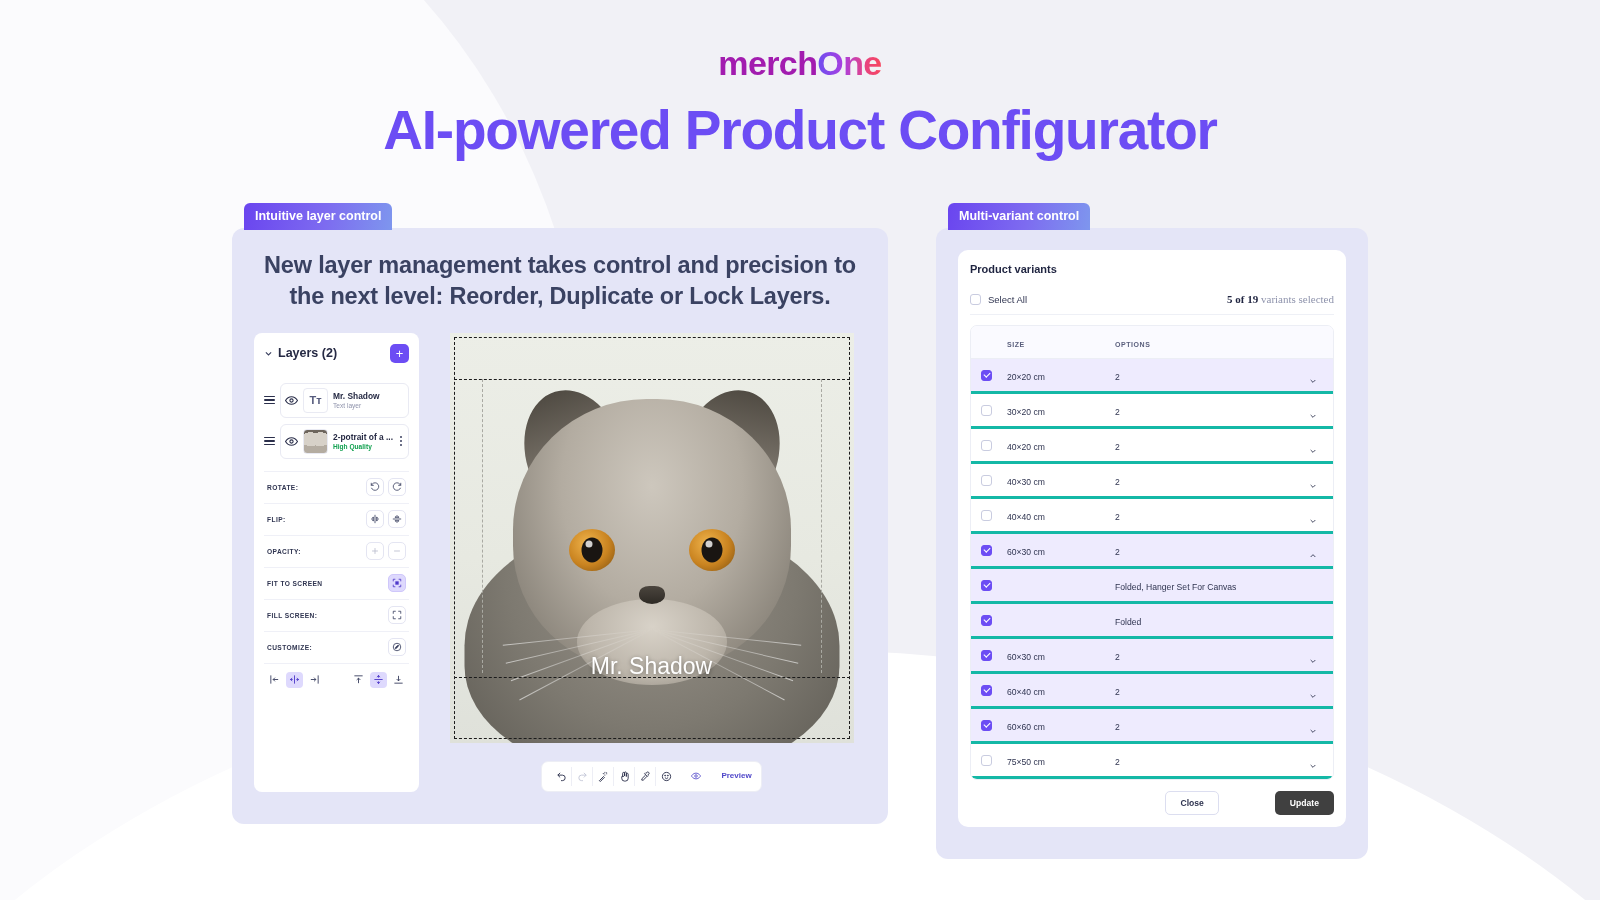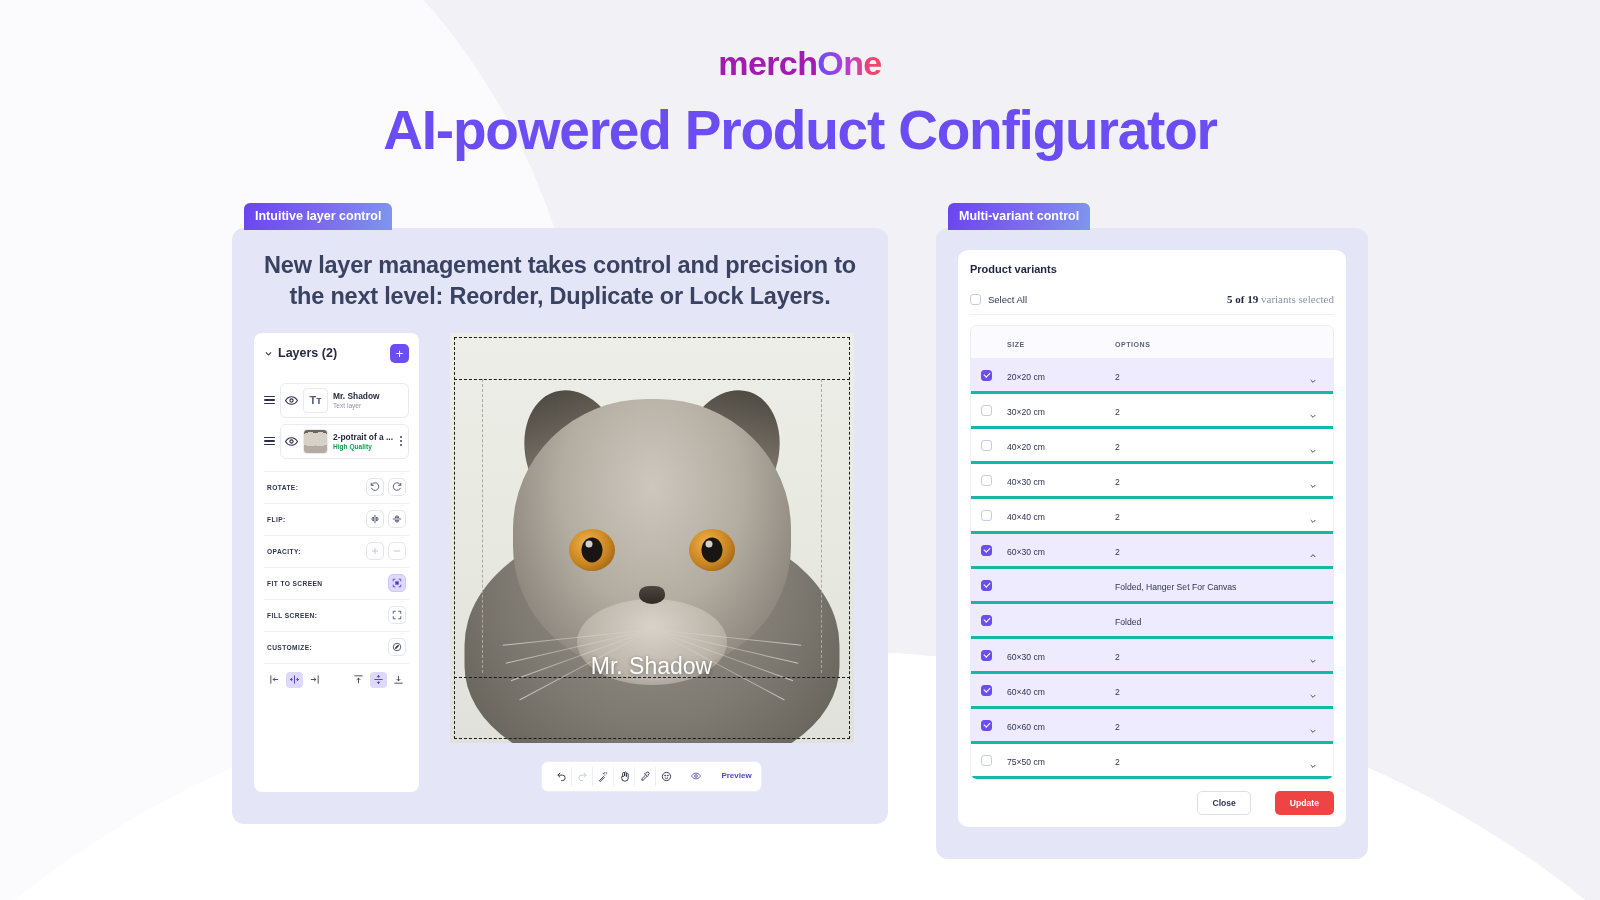--- a/index.html
+++ b/index.html
@@ -269,24 +269,24 @@
   .col-chev { width: 20px; flex: 0 0 20px; display: flex; justify-content: center; }
   .vt-row {
     display: flex; align-items: center; padding: 7px 10px;
     border-bottom: 3px solid #14b8a6; background: #fff; cursor: pointer;
   }
   .vt-row.selected { background: #eeebfe; }
   .vt-row.suboption { background: #eeebfe; }
   .vt-row .size-txt { font-size: 8.6px; color: #2f3450; }
   .vt-row .opt-txt { font-size: 8.6px; color: #2f3450; }
   .vt-row .chev { width: 8px; height: 8px; color: #2b2f4b; }
-  #variants-footer { display: flex; justify-content: flex-end; gap: 24px; padding-top: 11px; }
+  #variants-footer { display: flex; justify-content: flex-end; gap: 12px; padding-top: 11px; }
   .btn { font-size: 8.6px; font-weight: 600; border-radius: 5px; padding: 6px 14px; cursor: pointer; border: 1px solid transparent; }
   #close-btn { background: #fff; border-color: #dcdef0; color: #2f3450; }
-  #update-btn { background: #ef4444; color: #fff; }
+  #update-btn { background: #404040; color: #fff; margin-left: 44px; }
 </style>
 </head>
 <body>
 
 <div id="bg-wrap">
   <div class="blob-right"></div>
   <div class="blob-left"></div>
   <div class="blob-bottom"></div>
 </div>
 

